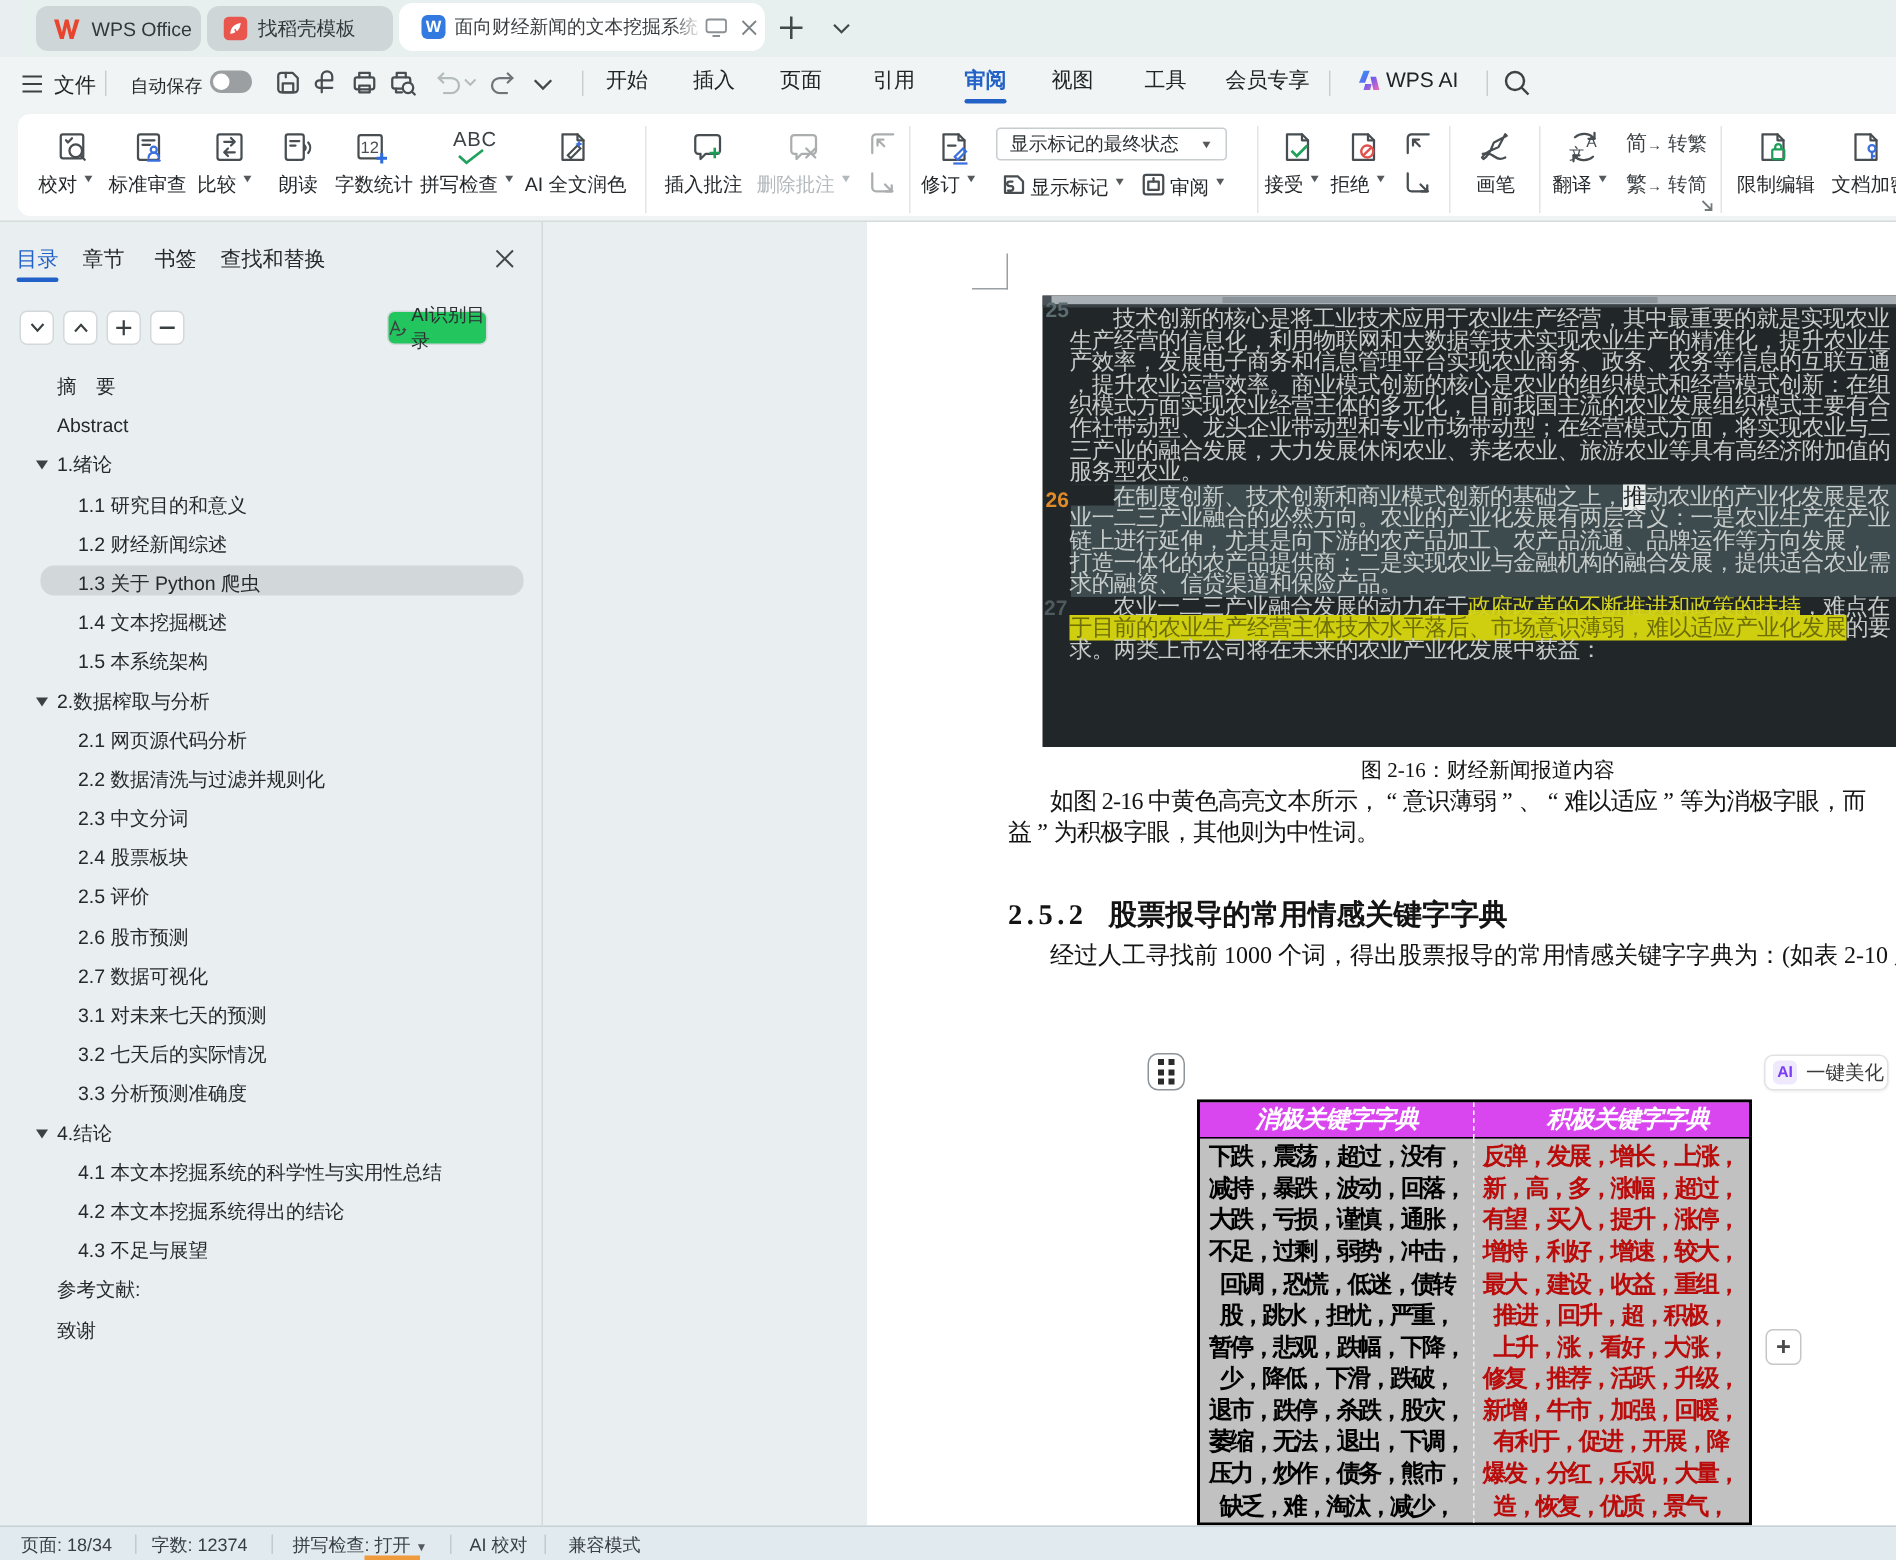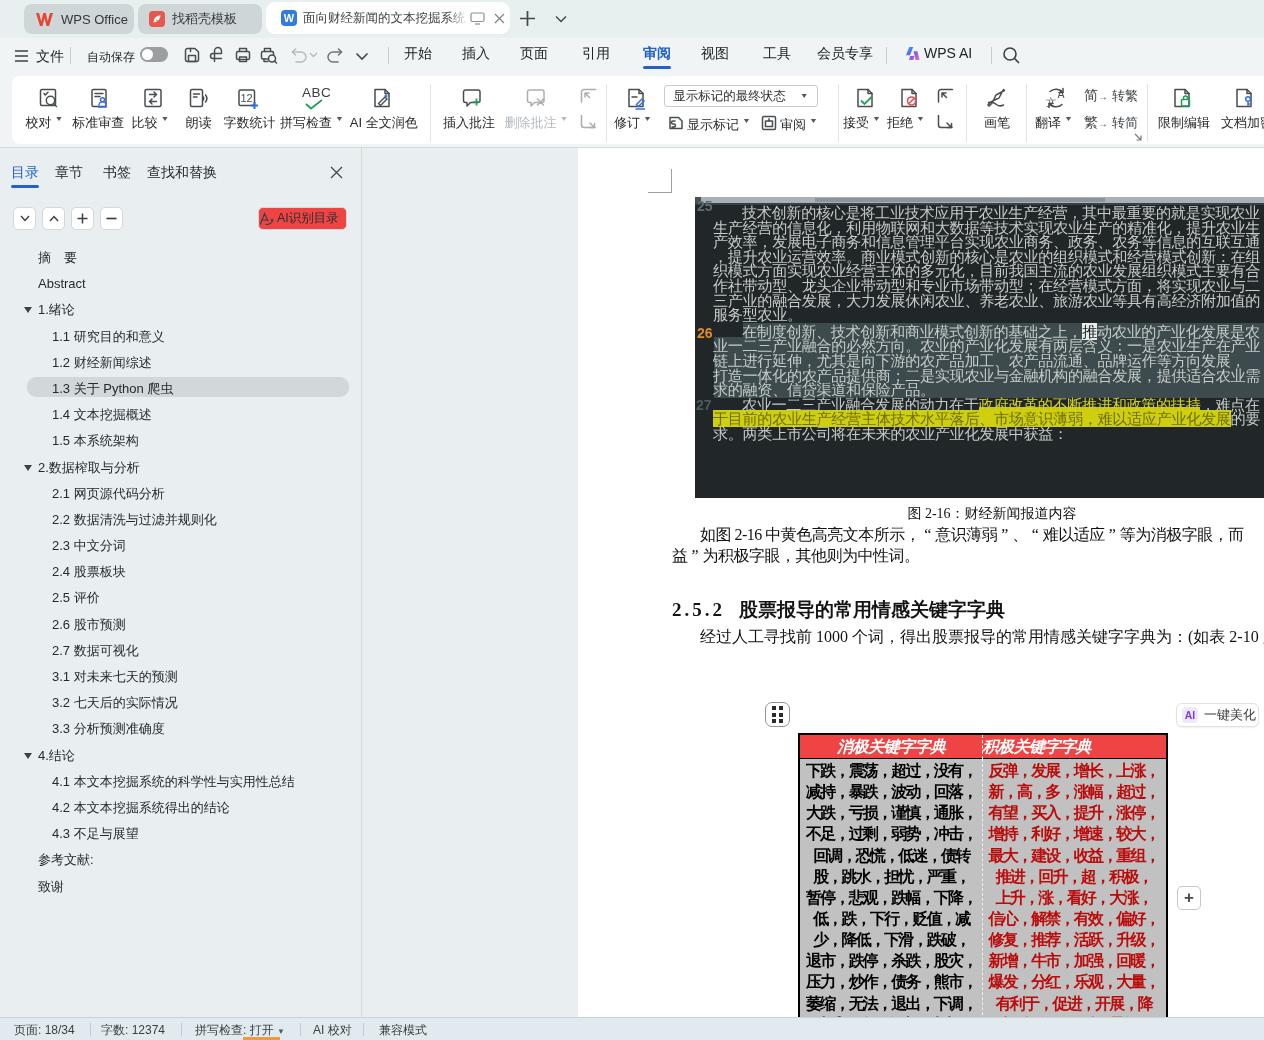--- a/index.html
+++ b/index.html
@@ -332,21 +332,21 @@
   <div class="nbtn" style="left:71px">
       <svg width="11" height="11" viewBox="0 0 11 11">
         <path d="M5.5 0.5 V10.5 M0.5 5.5 H10.5" stroke="#3a3f42" stroke-width="1.5"></path>
       </svg>
     </div>
   <div class="nbtn" style="left:100px">
       <svg width="11" height="3" viewBox="0 0 11 3">
         <path d="M0.5 1.5 H10.5" stroke="#3a3f42" stroke-width="1.7"></path>
       </svg>
     </div>
-  <div class="abs" style="left:258px;top:59px;width:89px;height:23px;background:#ef4444;border:1px solid #d3d8da;border-radius:5px;display:flex;align-items:center;justify-content:flex-start;font-size:12.5px;color:#2b2f31"><svg width="15" height="13" viewBox="0 0 15 13" style="margin-right:3px">
+  <div class="abs" style="left:258px;top:59px;width:67px;height:23px;background:#22c55e;border:1px solid #d3d8da;border-radius:5px;display:flex;align-items:center;justify-content:flex-start;font-size:12.5px;color:#2b2f31"><svg width="15" height="13" viewBox="0 0 15 13" style="margin-right:3px">
         <path d="M1.5 12 L5.5 1.5 L9 9 M3 8 H8 M7 12.5 a6 5 0 0 0 6.5-4" stroke="#3c4144" stroke-width="1.2" fill="none" stroke-linecap="round"></path>
         <path d="M13 6 l.6 1.4 1.4.6 -1.4.6 -.6 1.4 -.6 -1.4 -1.4 -.6 1.4 -.6Z" fill="#3c4144"></path>
       </svg>AI识别目录</div>
   <div class="abs" style="left:0;top:97px;width:362px">
     <div class="toci l0">摘　要</div>
     <div class="toci l0">Abstract</div>
     <div class="toci l1"><span class="tri"></span>1.绪论</div>
     <div class="toci l2">1.1 研究目的和意义</div>
     <div class="toci l2">1.2 财经新闻综述</div>
     <div class="toci l2"><div class="abs" style="left:27px;top:1px;width:322px;height:20px;background:#d2d7d9;border-radius:9px"></div><span style="position:relative">1.3 关于 Python 爬虫</span></div>
@@ -418,23 +418,23 @@
         <i style="background:#2b2b2b;width:4px;height:4px"></i>
         <i style="background:#2b2b2b;width:4px;height:4px"></i>
       </div>
     </div>
   <div class="abs" style="left:598px;top:555px;width:83px;height:24px;border:1px solid #e2e2e4;border-radius:6px;background:#fff;display:flex;align-items:center;box-shadow:0 1px 2px rgba(0,0,0,.06)">
       <span style="margin-left:5px;width:16px;height:16px;background:#efe9fd;border-radius:4px;color:#7b3bf4;font-size:10.5px;font-weight:bold;text-align:center;line-height:16px">AI</span>
       <span style="margin-left:6px;font-size:13px;color:#3a3a3a">一键美化</span>
     </div>
   <div class="abs" style="left:599px;top:738px;width:24px;height:24px;border:1px solid #c6c6c8;border-radius:5px;background:#fff;display:flex;align-items:center;justify-content:center;font-size:17px;color:#4a4a4a;font-weight:bold">+</div>
   <div class="abs serif" style="left:220px;top:585px;width:370px;border:2.5px solid #000;background:#c1c1c1">
-    <div style="position:relative;height:24px;background:#ef4444;display:flex;border-bottom:1px solid #000">
+    <div style="position:relative;height:24px;background:#d946ef;display:flex;border-bottom:1px solid #000">
       <div style="width:182.5px;color:#fff;font-weight:bold;font-style:italic;font-size:16px;text-align:center;line-height:23px;letter-spacing:-0.5px">消极关键字字典</div>
-      <div style="width:157px;color:#fff;font-weight:bold;font-style:italic;font-size:16px;text-align:left;line-height:23px;letter-spacing:-0.5px">积极关键字字典</div>
+      <div style="width:157px;color:#fff;font-weight:bold;font-style:italic;font-size:16px;text-align:right;line-height:23px;letter-spacing:-0.5px">积极关键字字典</div>
       <div class="abs" style="left:182px;top:0;width:1px;height:24px;border-left:1px dashed #fff"></div>
     </div>
     <div style="position:relative;font-weight:bold;font-size:16px;padding-top:2px">
       <div class="abs" style="left:182px;top:0;width:1px;height:276px;border-left:1px dashed #eee"></div>
       <div class="trow">
           <div class="tc" style="color:#000">下跌，震荡，超过，没有，</div>
           <div class="tc" style="color:#bb0c0c">反弹，发展，增长，上涨，</div>
         </div>
       <div class="trow">
           <div class="tc" style="color:#000">减持，暴跌，波动，回落，</div>
@@ -454,38 +454,34 @@
         </div>
       <div class="trow">
           <div class="tc" style="color:#000">股，跳水，担忧，严重，</div>
           <div class="tc" style="color:#bb0c0c">推进，回升，超，积极，</div>
         </div>
       <div class="trow">
           <div class="tc" style="color:#000">暂停，悲观，跌幅，下降，</div>
           <div class="tc" style="color:#bb0c0c">上升，涨，看好，大涨，</div>
         </div>
       <div class="trow">
-          <div class="tc" style="color:#000">低，跌，下行，贬值，减</div>
-          <div class="tc" style="color:#bb0c0c">信心，解禁，有效，偏好，</div>
-        </div>
-      <div class="trow">
           <div class="tc" style="color:#000">少，降低，下滑，跌破，</div>
           <div class="tc" style="color:#bb0c0c">修复，推荐，活跃，升级，</div>
         </div>
       <div class="trow">
           <div class="tc" style="color:#000">退市，跌停，杀跌，股灾，</div>
           <div class="tc" style="color:#bb0c0c">新增，牛市，加强，回暖，</div>
         </div>
       <div class="trow">
+          <div class="tc" style="color:#000">萎缩，无法，退出，下调，</div>
+          <div class="tc" style="color:#bb0c0c">有利于，促进，开展，降</div>
+        </div>
+      <div class="trow">
           <div class="tc" style="color:#000">压力，炒作，债务，熊市，</div>
           <div class="tc" style="color:#bb0c0c">爆发，分红，乐观，大量，</div>
-        </div>
-      <div class="trow">
-          <div class="tc" style="color:#000">萎缩，无法，退出，下调，</div>
-          <div class="tc" style="color:#bb0c0c">有利于，促进，开展，降</div>
         </div>
       <div class="trow">
           <div class="tc" style="color:#000">缺乏，难，淘汰，减少，</div>
           <div class="tc" style="color:#bb0c0c">造，恢复，优质，景气，</div>
         </div>
     </div>
   </div>
 </div>
 <div class="abs" style="left:0;top:1017px;width:1264px;height:23px;background:#e1ebef;border-top:1px solid #c8d2d6">
   <span class="sitem" style="left:14px">页面: 18/34</span>

